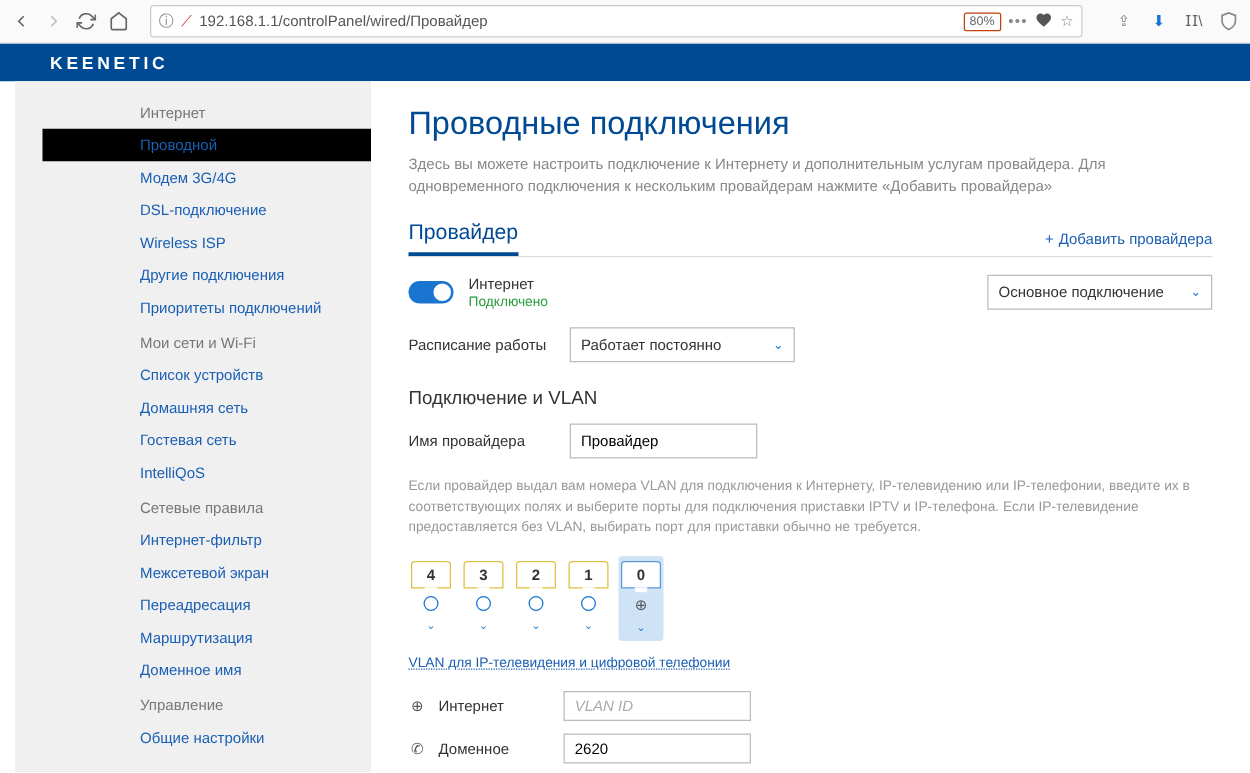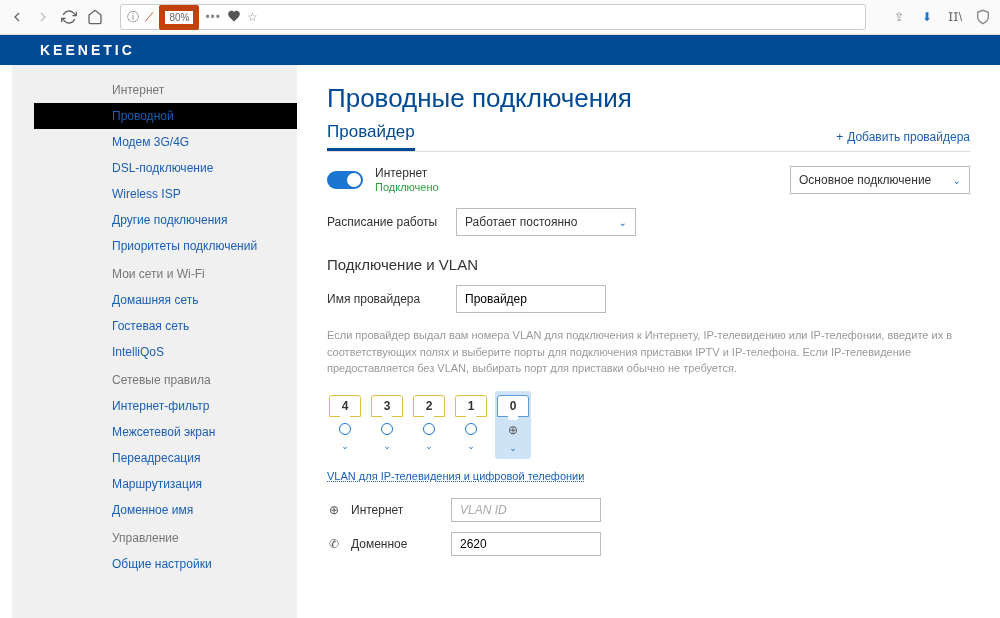--- a/index.html
+++ b/index.html
@@ -4,21 +4,21 @@
 <style>
 * { box-sizing: border-box; margin: 0; padding: 0; }
 body { font-family: Arial, sans-serif; font-size: 12px; background: #fff; color: #333; }
 
 
 .browser-bar { height: 35px; display: flex; align-items: center; padding: 0 8px; gap: 8px; border-bottom: 1px solid #ddd; background: #fafafa; }
 .bb-icon { width: 18px; height: 18px; display: flex; align-items: center; justify-content: center; color: #666; cursor: pointer; }
 .bb-icon svg { width: 16px; height: 16px; }
 .url-bar { flex: 1; display: flex; align-items: center; height: 26px; border: 1px solid #ccc; border-radius: 3px; background: #fff; padding: 0 6px; gap: 6px; margin: 0 8px; }
 .url-bar input { flex: 1; border: none; outline: none; font-size: 12px; color: #555; }
-.zoom-badge { font-size: 10px; color: #666; border: 6px solid #c2410c; border-radius: 2px; padding: 1px 4px; text-align: center; }
+.zoom-badge { font-size: 10px; color: #666; border: 1px solid #c2410c; border-radius: 2px; padding: 1px 4px; text-align: center; }
 .bb-right { display: flex; gap: 10px; align-items: center; margin-left: 8px; }
 
 
 .header { height: 30px; background: #004a94; display: flex; align-items: center; padding: 0 40px; color: #fff; }
 .logo { font-weight: bold; letter-spacing: 3px; font-size: 14px; }
 
 
 .app { display: flex; height: 553px; padding-left: 12px; }
 .sidebar { width: 285px; background: #f0f0f0; padding: 10px 0 10px 22px; overflow-y: auto; }
 .content { flex: 1; background: #fff; padding: 18px 30px; overflow-y: auto; }
@@ -92,20 +92,21 @@
       </svg>
     </div>
   <div class="bb-icon">
       <svg viewBox="0 0 24 24" fill="none" stroke="currentColor" stroke-width="2">
         <path d="M3 9l9-7 9 7v11a2 2 0 01-2 2H5a2 2 0 01-2-2z"></path>
       </svg>
     </div>
   <div class="url-bar">
     <span style="color:#888">ⓘ</span>
     <span style="color:#c33">⟋</span>
+    <input value="192.168.1.1/controlPanel/wired/Провайдер" style="">
     <span class="zoom-badge">80%</span>
     <span style="color:#888;letter-spacing:1px">•••</span>
     <span><svg width="14" height="14" viewBox="0 0 24 24" fill="#555">
           <path d="M12 21.35l-1.45-1.32C5.4 15.36 2 12.28 2 8.5 2 5.42 4.42 3 7.5 3c1.74 0 3.41.81 4.5 2.09C13.09 3.81 14.76 3 16.5 3 19.58 3 22 5.42 22 8.5c0 3.78-3.4 6.86-8.55 11.54L12 21.35z"></path>
         </svg></span>
     <span style="color:#888">☆</span>
   </div>
   <div class="bb-right">
     <span class="bb-icon" style="color:#888">⇪</span>
     <span class="bb-icon" style="color:#1a75d1">⬇</span>
@@ -126,35 +127,37 @@
 
   <div class="sidebar" id="sidebar">
       <div class="side-group-title">Интернет</div>
       <div class="side-item active">Проводной</div>
       <div class="side-item">Модем 3G/4G</div>
       <div class="side-item">DSL-подключение</div>
       <div class="side-item">Wireless ISP</div>
       <div class="side-item">Другие подключения</div>
       <div class="side-item">Приоритеты подключений</div>
       <div class="side-group-title">Мои сети и Wi-Fi</div>
+      <div class="side-item">Список устройств</div>
       <div class="side-item">Домашняя сеть</div>
       <div class="side-item">Гостевая сеть</div>
       <div class="side-item">IntelliQoS</div>
       <div class="side-group-title">Сетевые правила</div>
       <div class="side-item">Интернет-фильтр</div>
       <div class="side-item">Межсетевой экран</div>
       <div class="side-item">Переадресация</div>
       <div class="side-item">Маршрутизация</div>
       <div class="side-item">Доменное имя</div>
       <div class="side-group-title">Управление</div>
       <div class="side-item">Общие настройки</div>
     </div>
 
   <div class="content">
     <h1>Проводные подключения</h1>
+    <div class="subtitle">Здесь вы можете настроить подключение к Интернету и дополнительным услугам провайдера. Для одновременного подключения к нескольким провайдерам нажмите «Добавить провайдера»</div>
 
     <div class="tab-row">
       <div class="tab">Провайдер</div>
       <div class="add-link">
         <span>+</span>
         <span>Добавить провайдера</span>
       </div>
     </div>
 
     <div class="row" style="justify-content:space-between">

